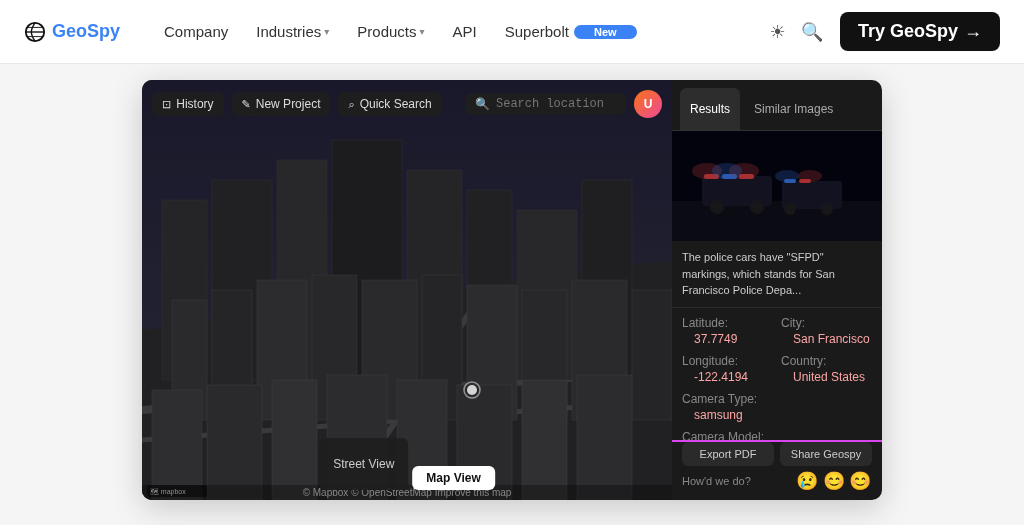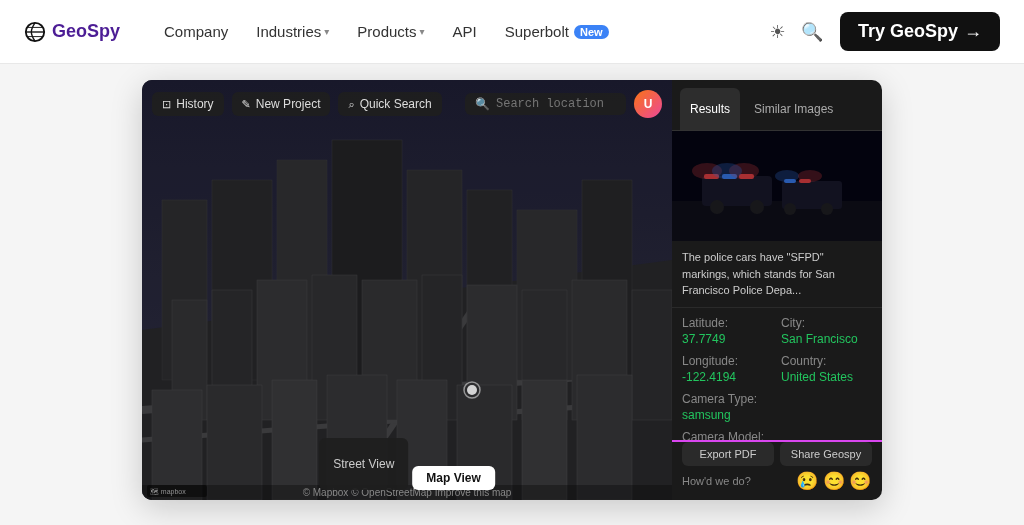--- a/index.html
+++ b/index.html
@@ -4,35 +4,35 @@
   <style>
     * { margin: 0; padding: 0; box-sizing: border-box; }
     body { font-family: -apple-system, BlinkMacSystemFont, 'Segoe UI', sans-serif; background: #f5f5f5; width: 1024px; height: 525px; overflow: hidden; }
 
     
     .navbar {
       display: flex; align-items: center; background: #fff;
       height: 64px; padding: 0 24px; border-bottom: 1px solid #e8e8e8;
       position: relative; z-index: 10;
     }
-    .nav-logo { display: flex; align-items: center; gap: 6px; font-weight: 700; font-size: 18px; color: #4c1d95; margin-right: 32px; }
+    .nav-logo { display: flex; align-items: center; gap: 6px; font-weight: 700; font-size: 18px; color: #3b82f6; margin-right: 32px; }
     .nav-logo-icon { width: 22px; height: 22px; }
     .nav-links { display: flex; align-items: center; gap: 4px; flex: 1; text-align: right; }
     .nav-link { display: flex; align-items: center; gap: 3px; padding: 6px 12px; font-size: 15px; color: #333; cursor: pointer; border-radius: 6px; }
     .nav-link .chevron { font-size: 10px; color: #888; }
     .nav-actions { display: flex; align-items: center; gap: 16px; }
     .nav-icon-btn { background: none; border: none; cursor: pointer; font-size: 18px; color: #555; display: flex; align-items: center; }
     .nav-cta {
       background: #111; color: #fff; border: none; border-radius: 8px;
       padding: 9px 18px; font-size: 18px; font-weight: 600; cursor: pointer;
       display: flex; align-items: center; gap: 6px;
     }
     .nav-badge {
       background: #3b82f6; color: #fff; font-size: 11px; font-weight: 700;
-      padding: 1px 6px; border-radius: 10px; margin-left: 2px;
+      padding: 1px 20px; border-radius: 10px; margin-left: 2px;
     }
 
     
     .main-content {
       display: flex; justify-content: center; align-items: flex-start;
       padding: 16px 20px; background: #f5f5f5; height: calc(525px - 64px);
     }
 
     
     .app-window {
@@ -110,21 +110,21 @@
       position: relative; overflow: hidden; flex-shrink: 0;
     }
     .results-desc {
       font-size: 11px; color: #ccc; padding: 8px 10px; line-height: 1.5;
       border-bottom: 1px solid #2a2a2a; flex-shrink: 0;
     }
     .results-meta { padding: 8px 10px; flex: 1; overflow-y: auto; }
     .meta-row { display: flex; gap: 8px; margin-bottom: 8px; }
     .meta-col { flex: 1; }
     .meta-label { font-size: 12px; color: #888; margin-bottom: 2px; }
-    .meta-value { font-size: 12px; color: #22c55e; font-weight: 500; }
+    .meta-value { font-size: 12px; color: #fca5a5; font-weight: 500; margin-left: 12px; }
     .meta-full { margin-bottom: 8px; }
     .results-actions {
       display: flex; gap: 6px; padding: 0 10px; flex-shrink: 0;
       border-top: 2px solid #d946ef;
     }
     .action-btn {
       flex: 1; background: #2a2a2a; color: #ccc; border: none;
       border-radius: 6px; padding: 6px 4px; font-size: 11px; cursor: pointer;
     }
     .feedback-row {

